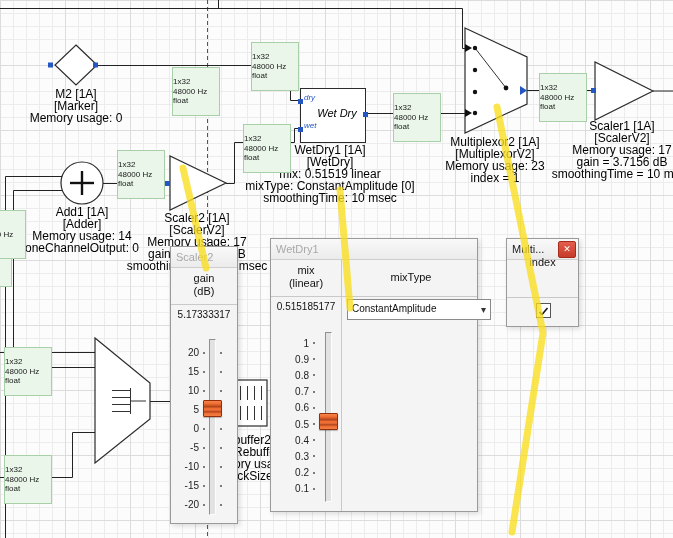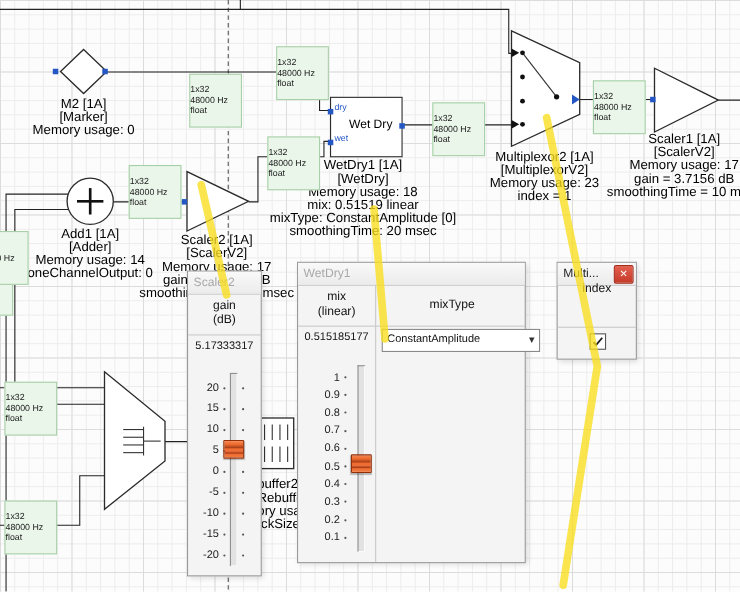--- a/index.html
+++ b/index.html
@@ -23,21 +23,21 @@
   .bluearrow{fill:#2456c4;}
   .portg rect{fill:#2456c4;}
   .yellow{stroke:rgba(248,222,30,.78);stroke-width:7;fill:none;stroke-linecap:round;stroke-linejoin:round;}
 
   .sigbox{position:absolute;width:46px;z-index:6;background:#eaf6ea;border:1px solid #a8d0a8;
     text-align:left;font-size:8px;line-height:9.5px;color:#1a1a1a;padding:9px 0;}
   .blabel{position:absolute;transform:translateX(-50%);text-align:center;font-size:12px;
     line-height:12px;color:#000;z-index:5;white-space:nowrap;}
 
   .wetdry-block{position:absolute;left:300px;top:88px;width:64px;height:53px;background:#fff;
-    border:1px solid #2b2b2b;z-index:5;}
+    border:1px solid #2b2b2b;z-index:5;font-style:italic;}
   .wd-port-label{position:absolute;left:3px;font-size:8px;color:#2456c4;line-height:9px;}
   .wd-name{position:absolute;left:0;right:0;top:18px;text-align:center;padding-left:8px;font-size:11px;color:#000;}
   .port-sq{position:absolute;width:5px;height:5px;background:#2456c4;}
 
   .panel{position:absolute;background:#f4f4f4;border:1px solid #9a9a9a;z-index:20;
     box-shadow:2px 2px 5px rgba(0,0,0,.13);}
   .panel-title{height:20px;background:linear-gradient(#f9f9f9,#ebebeb);border-bottom:1px solid #cfcfcf;
     font-size:11px;line-height:20px;padding-left:5px;color:#a8a8a8;}
   .panel-title.active{color:#222;}
   .close-btn{position:absolute;right:2px;top:2px;width:16px;height:15px;text-align:center;
@@ -214,24 +214,23 @@
   <div class="blabel" style="left:197px;top:212px">
     <div>Scaler2 [1A]</div>
     <div>[ScalerV2]</div>
     <div>Memory usage: 17</div>
     <div>gain = 5.17333 dB</div>
     <div>smoothingTime = 10 msec</div>
   </div>
   <div class="blabel" style="left:330px;top:144px">
     <div>WetDry1 [1A]</div>
     <div>[WetDry]</div>
-    <div>Memory usage: 18</div>
     <div>mix: 0.51519 linear</div>
     <div>mixType: ConstantAmplitude [0]</div>
-    <div>smoothingTime: 20 msec</div>
+    <div>smoothingTime: 10 msec</div>
   </div>
   <div class="blabel" style="left:495px;top:136px">
     <div>Multiplexor2 [1A]</div>
     <div>[MultiplexorV2]</div>
     <div>Memory usage: 23</div>
     <div>index = 1</div>
   </div>
   <div class="blabel" style="left:622px;top:120px">
     <div>Scaler1 [1A]</div>
     <div>[ScalerV2]</div>

